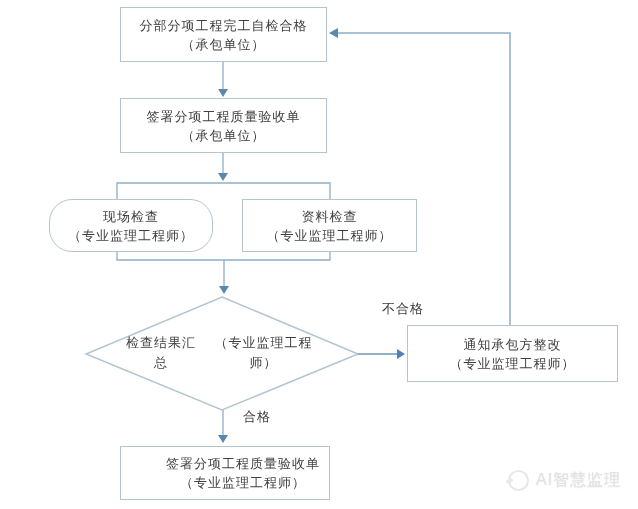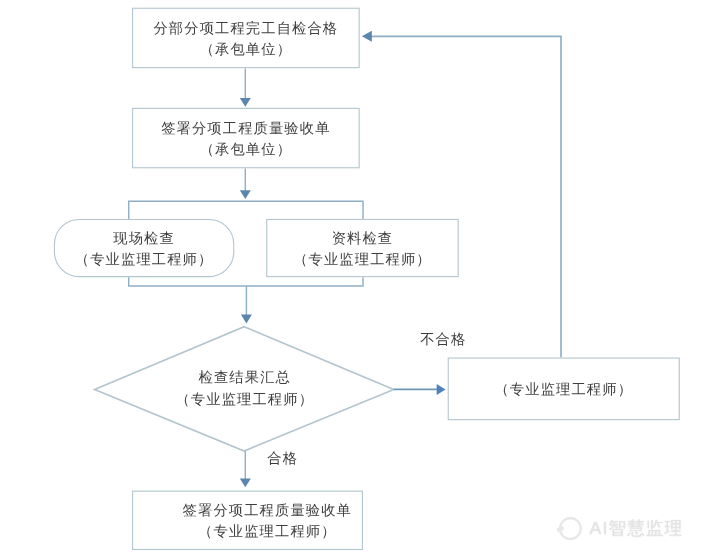--- a/index.html
+++ b/index.html
@@ -37,21 +37,21 @@
     justify-content: center;
     text-align: center;
   }
   .diamond-text {
     position: absolute;
     color: #3f3f3f;
     font-size: 13px;
     letter-spacing: 1px;
     line-height: 20px;
     display: flex;
-    flex-direction: column;
+    flex-direction: row;
     align-items: center;
     justify-content: center;
     text-align: center;
     background: transparent;
   }
   .edge-label {
     position: absolute;
     color: #3c3c3c;
     font-size: 13px;
     letter-spacing: 1px;
@@ -142,20 +142,21 @@
     <div>资料检查</div>
     <div>（专业监理工程师）</div>
   </div>
 
   <div class="diamond-text" style="left:120px; top:332px; width:205px; height:42px;">
     <div>检查结果汇总</div>
     <div>（专业监理工程师）</div>
   </div>
 
   <div class="node" style="left:407px; top:325px; width:211px; height:57px;">
+    <div>通知承包方整改</div>
     <div>（专业监理工程师）</div>
   </div>
 
   <div class="node" style="left:120px; top:446px; width:210px; height:54px;padding-left:36px;">
     <div>签署分项工程质量验收单</div>
     <div>（专业监理工程师）</div>
   </div>
 
   <span class="edge-label" style="left:353px; top:300px;margin-left:29px;">不合格</span>
   <span class="edge-label" style="left:243px; top:408px;">合格</span>

